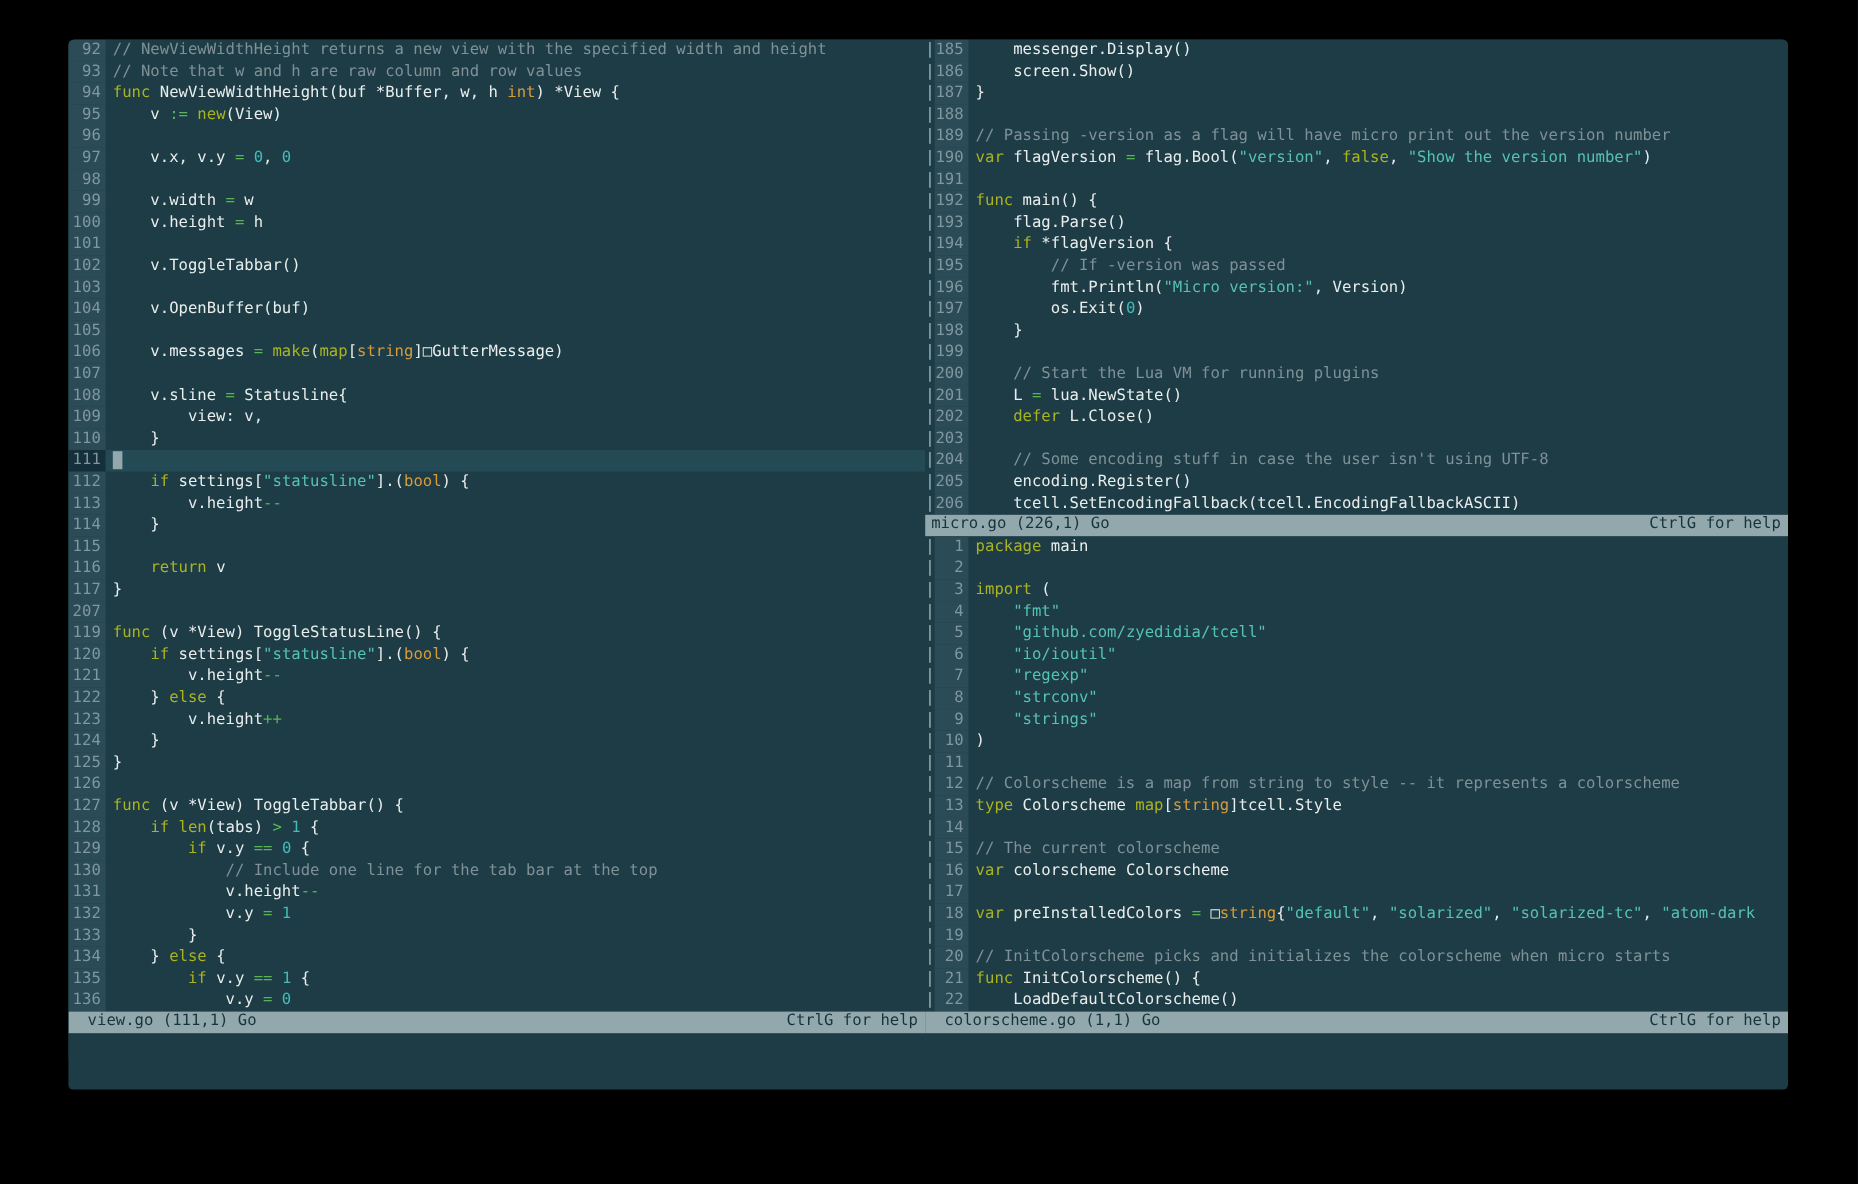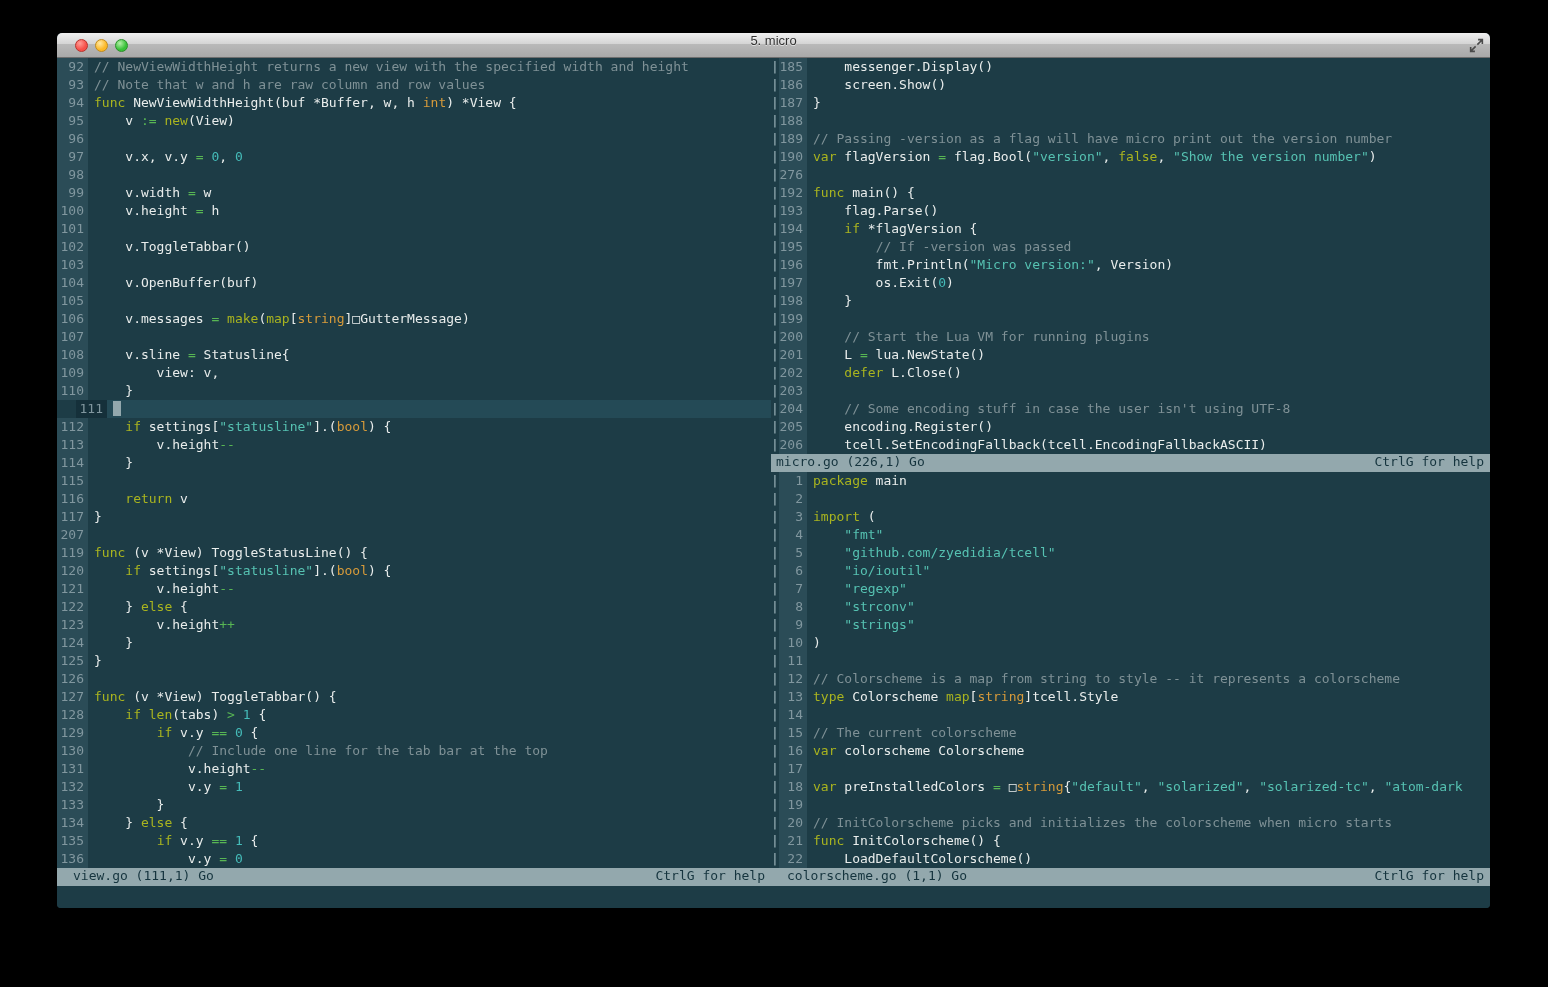--- a/index.html
+++ b/index.html
@@ -19,49 +19,38 @@
   .pane-left{width:714px;flex:none;}
   .right-col{flex:1;display:flex;flex-direction:column;min-width:0;}
   .pane-tr,.pane-br{height:396px;}
   .row{display:flex;height:18px;line-height:18px;}
   .divbar{flex:none;width:8px;color:var(--divider);overflow:hidden;}
   .gut{flex:none;background:var(--gutter_bg);color:var(--gutter_fg);text-align:right;}
   .pane-left .gut{width:27px;padding-right:4px;}
   .pane-tr .gut,.pane-br .gut{width:24px;padding-right:4px;}
   .code{flex:1;min-width:0;white-space:pre;overflow:hidden;padding-left:6px;color:var(--text);}
   .row.current .code{background:var(--current_line_bg);}
-  .row.current .gut{background:var(--current_gutter_bg);margin-left:19px;}
+  .row.current .gut{background:var(--current_gutter_bg);}
   .cursor{display:inline-block;width:8px;height:15px;margin-top:1px;background:var(--cursor);vertical-align:top;}
   .seg.txt{color:var(--text);} .seg.com{color:var(--comment);} .seg.kw{color:var(--keyword);}
   .seg.typ{color:var(--type);margin-top:20px;} .seg.str{color:var(--string);} .seg.num{color:var(--number);}
   .seg.op{color:var(--operator);}
   
   .statusbar{height:18px;line-height:18px;background:var(--statusbar_bg);color:var(--statusbar_fg);font:13px "DejaVu Sans Mono",monospace;display:flex;justify-content:space-between;box-sizing:border-box;padding:0 6px 0 5px;white-space:pre;overflow:hidden;}
   .bottombar{display:flex;height:18px;}
   .bottombar .statusbar{flex:none;width:714px;padding-left:16px;}
   .bottombar .statusbar.rhalf{flex:1;width:auto;min-width:0;}
   .commandline{height:22px;background:var(--editor_bg);}
 </style>
 </head>
 <body>
 
 <div>
   <div class="window">
 
-    <div class="titlebar">
-      <div class="traffic">
-        <span class="tl red"></span>
-        <span class="tl yellow"></span>
-        <span class="tl green"></span>
-      </div>
-      <div class="title">5. micro</div>
-      <svg class="resize" viewBox="0 0 16 16">
-        <path d="M9.5 2.5 L13.5 2.5 L13.5 6.5 M13.2 2.8 L8.8 7.2 M6.5 13.5 L2.5 13.5 L2.5 9.5 M2.8 13.2 L7.2 8.8" stroke="#4a4a4a" stroke-width="1.5" fill="none"></path>
-      </svg>
-    </div>
 
     <div class="content">
       <div class="pane pane-left" id="pane-left">
           <div class="row">
             <span class="gut">92</span>
             <span class="code"><span class="seg com">// NewViewWidthHeight returns a new view with the specified width and height</span></span>
           </div>
           <div class="row">
             <span class="gut">93</span>
             <span class="code"><span class="seg com">// Note that w and h are raw column and row values</span></span>
@@ -266,21 +255,21 @@
               <span class="gut">189</span>
               <span class="code"><span class="seg com">// Passing -version as a flag will have micro print out the version number</span></span>
             </div>
             <div class="row">
               <span class="divbar">|</span>
               <span class="gut">190</span>
               <span class="code"><span class="seg kw">var</span><span class="seg txt"> flagVersion </span><span class="seg op">=</span><span class="seg txt"> flag.Bool(</span><span class="seg str">"version"</span><span class="seg txt">, </span><span class="seg kw">false</span><span class="seg txt">, </span><span class="seg str">"Show the version number"</span><span class="seg txt">)</span></span>
             </div>
             <div class="row">
               <span class="divbar">|</span>
-              <span class="gut">276</span>
+              <span class="gut">191</span>
               <span class="code"></span>
             </div>
             <div class="row">
               <span class="divbar">|</span>
               <span class="gut">192</span>
               <span class="code"><span class="seg kw">func</span><span class="seg txt"> main() {</span></span>
             </div>
             <div class="row">
               <span class="divbar">|</span>
               <span class="gut">193</span>

